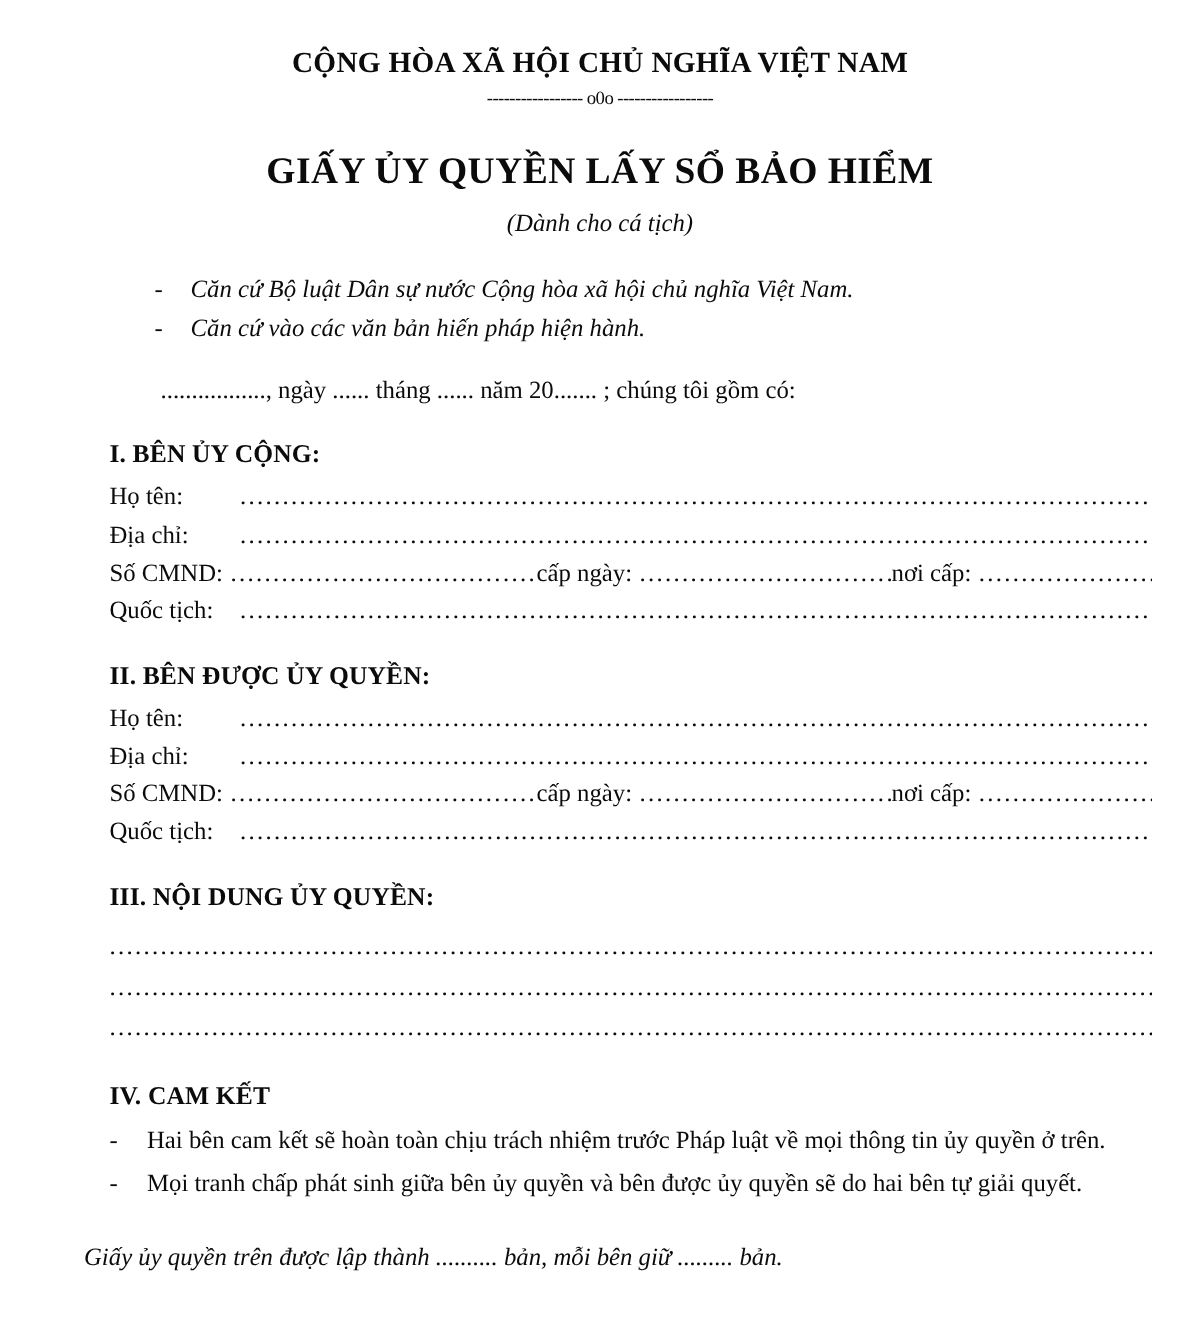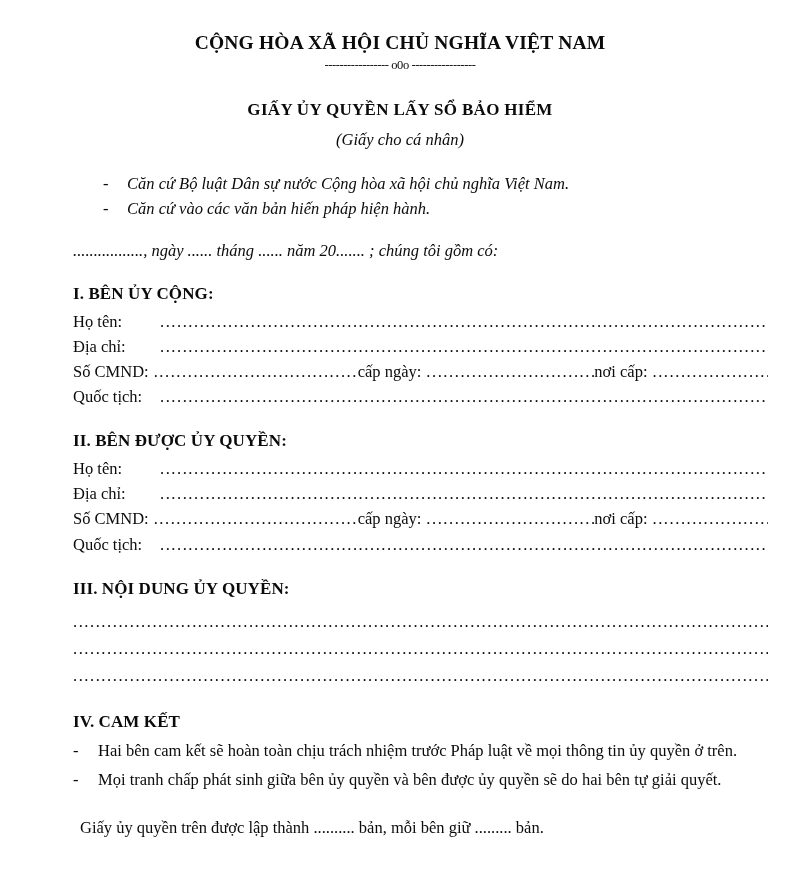--- a/index.html
+++ b/index.html
@@ -43,21 +43,21 @@
   .national-sep {
     font-size: 12.5px;
     margin-top: 3px;
     letter-spacing: -0.4px;
     line-height: 1.2;
   }
 
   
   .doc-title {
     text-align: center;
-    font-size: 17px;
+    font-size: 25px;
     font-weight: bold;
     margin-top: 27px;
     letter-spacing: 0.3px;
     line-height: 1.2;
   }
   .doc-subtitle {
     text-align: center;
     font-size: 16.5px;
     font-style: italic;
     margin-top: 9px;
@@ -80,23 +80,22 @@
     flex: 0 0 24px;
     font-style: normal;
   }
   .basis-text {
     flex: 1;
   }
 
   
   .dateline {
     margin-top: 17px;
-    padding-left: 73px;
-    font-size: 16.5px;
-    font-style: italic;
+    padding-left: 107px;
+    font-size: 16.5px;
     line-height: 1.4;
   }
 
   
   .section-heading {
     font-size: 17px;
     font-weight: bold;
     padding-left: 73px;
     margin-top: 21px;
     line-height: 1.3;
@@ -163,39 +162,40 @@
     flex: 0 0 25px;
     width: 25px;
   }
   .commit-text {
     flex: 1;
     text-align: justify;
     text-justify: inter-word;
   }
 
   .closing {
-    padding-left: 80px;
+    padding-left: 56px;
     padding-right: 32px;
     margin-top: 23px;
     font-size: 16.5px;
+    font-style: italic;
     line-height: 1.4;
   }
 </style>
 </head>
 <body>
 
 <div class="page">
 
   <div class="national">
     <div class="national-line1">CỘNG HÒA XÃ HỘI CHỦ NGHĨA VIỆT NAM</div>
     <div class="national-sep">----------------- o0o -----------------</div>
   </div>
 
   <div class="doc-title">GIẤY ỦY QUYỀN LẤY SỔ BẢO HIỂM</div>
-  <div class="doc-subtitle">(Giấy cho cá nhân)</div>
+  <div class="doc-subtitle">(Dành cho cá tịch)</div>
 
   <div class="basis">
     <div class="basis-item">
       <span class="basis-dash">-</span>
       <span class="basis-text">Căn cứ Bộ luật Dân sự nước Cộng hòa xã hội chủ nghĩa Việt Nam.</span>
     </div>
     <div class="basis-item">
       <span class="basis-dash">-</span>
       <span class="basis-text">Căn cứ vào các văn bản hiến pháp hiện hành.</span>
     </div>

